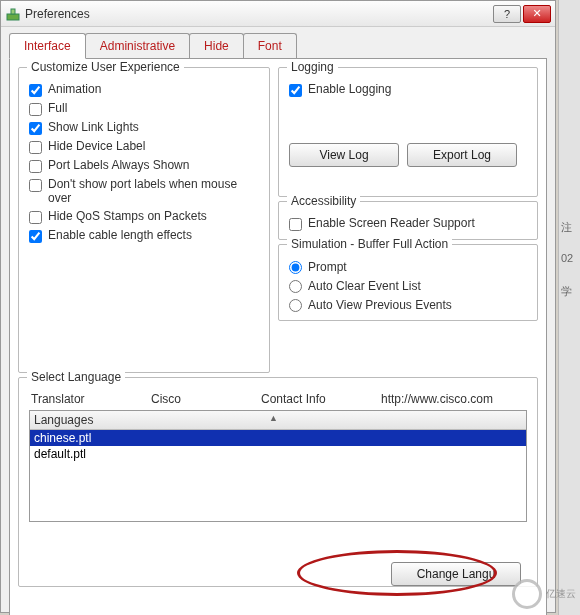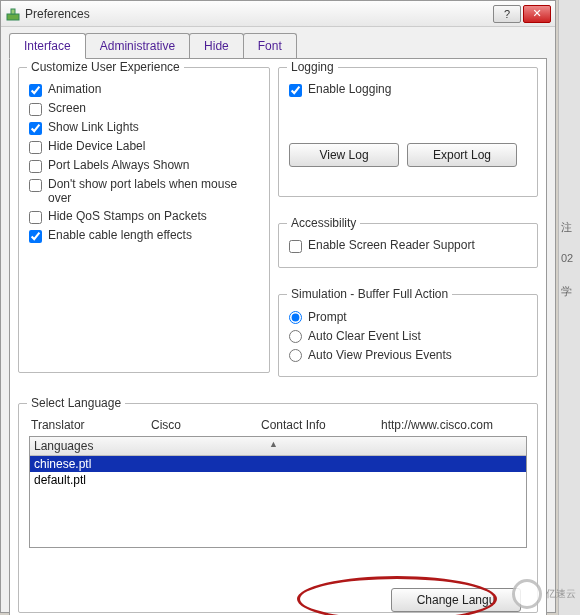--- a/index.html
+++ b/index.html
@@ -5,24 +5,24 @@
     * { box-sizing: border-box; font-family: Tahoma, sans-serif; font-size: 12px; }
     body { margin: 0; background: #d4d0c8; width: 580px; height: 615px; overflow: hidden; }
     .window { background: #f0f0f0; border: 1px solid #999; width: 556px; height: 613px; position: relative; }
     .titlebar { height: 26px; background: linear-gradient(#fdfdfd, #e8e8e8); border-bottom: 1px solid #ccc; display: flex; align-items: center; padding: 0 4px; }
     .titlebar .icon { width: 16px; height: 16px; margin-right: 4px; display: flex; align-items: center; justify-content: center; }
     .titlebar .title { flex: 1; color: #333; }
     .winbtns { display: flex; gap: 2px; }
     .winbtn { width: 28px; height: 18px; border: 1px solid #888; border-radius: 2px; display: flex; align-items: center; justify-content: center; font-size: 11px; color: #333; background: linear-gradient(#f8f8f8,#ddd); }
     .winbtn.close { background: linear-gradient(#e88,#c22); color: #fff; border-color: #a00; }
     .tabs { display: flex; padding: 6px 8px 0 8px; gap: 0; }
-    .tab { padding: 5px 14px; border: 1px solid #999; border-bottom: none; background: #f0f0f0; border-radius: 3px 3px 0 0; margin-right: -1px; color: #4c1d95; position: relative; }
+    .tab { padding: 5px 14px; border: 1px solid #999; border-bottom: none; background: #f0f0f0; border-radius: 3px 3px 0 0; margin-right: -1px; color: #b91c1c; position: relative; }
     .tab.active { background: #fff; z-index: 2; border-bottom: 1px solid #fff; margin-bottom: -1px; }
     .tabpanel { margin: 0 8px 8px 8px; border: 1px solid #999; background: #fff; padding: 8px; height: 560px; position: relative; }
-    .group { border: 1px solid #bbb; border-radius: 2px; padding: 10px 10px 10px 10px; margin-bottom: 26px; position: relative; }
+    .group { border: 1px solid #bbb; border-radius: 2px; padding: 10px 10px 4px 10px; margin-bottom: 4px; position: relative; }
     .group-title { position: absolute; top: -8px; left: 8px; background: #fff; padding: 0 4px; color: #333; }
     .cols { display: flex; gap: 8px; }
     .colL { width: 252px; }
     .colR { flex: 1; }
     .chkrow { display: flex; align-items: flex-start; gap: 6px; margin: 4px 0; color: #333; }
     .chkrow input[type=checkbox], .radrow input[type=radio] { margin: 2px 0 0 0; }
     .radrow { display: flex; align-items: center; gap: 6px; margin: 4px 0; color: #333; }
     .btn { display: inline-block; min-width: 110px; padding: 4px 10px; border: 1px solid #888; border-radius: 3px; background: linear-gradient(#fdfdfd,#e0e0e0); text-align: center; color: #222; }
     .btnrow { display: flex; gap: 8px; margin-top: 6px; }
     .lang-headers { display: flex; padding: 4px 2px; color: #333; }
@@ -69,21 +69,21 @@
     <div class="cols">
       <div class="colL">
         <div class="group" style="height:306px;">
           <span class="group-title">Customize User Experience</span>
           <label class="chkrow">
               <input type="checkbox" checked="" style="">
               <span>Animation</span>
             </label>
           <label class="chkrow">
               <input type="checkbox" style="">
-              <span>Screen</span>
+              <span>Full</span>
             </label>
           <label class="chkrow">
               <input type="checkbox" checked="" style="">
               <span>Show Link Lights</span>
             </label>
           <label class="chkrow">
               <input type="checkbox" style="">
               <span>Hide Device Label</span>
             </label>
           <label class="chkrow">

